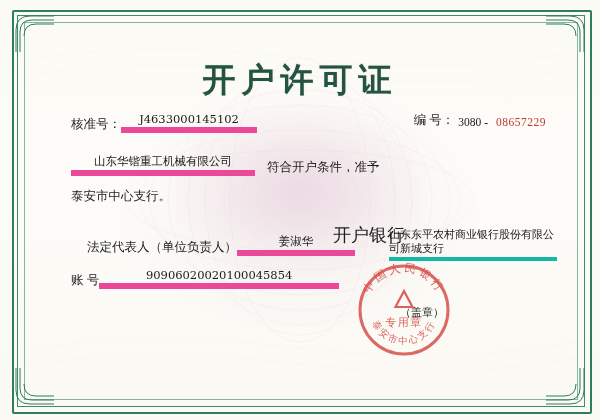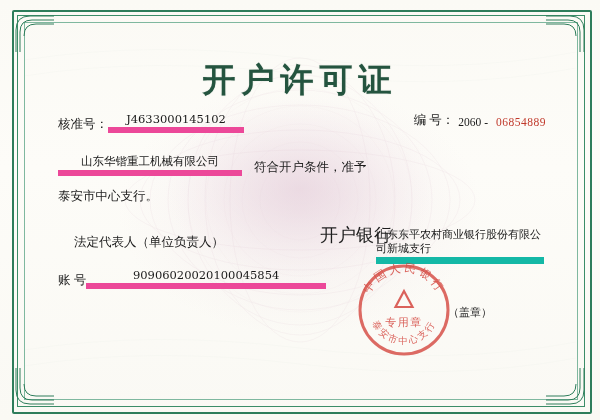--- a/index.html
+++ b/index.html
@@ -75,20 +75,21 @@
     margin-top: 22px;
     text-shadow: 0 0 1px rgba(36,84,63,.35);
   }
   .row {
     position: absolute;
     display: flex;
     align-items: flex-end;
     font-size: 12.5px;
     color: #2b2b2b;
     white-space: nowrap;
+    margin-left: 13px;
   }
   .lbl { font-size: 12.5px; color: #1d1d1d; }
   .val {
     font-size: 11.5px;
     color: #1a1a1a;
     padding: 0 4px 1px 4px;
   }
   .ul {
     border-bottom: 6px solid #ec4899;
     display: inline-block;
@@ -109,21 +110,21 @@
   .handwrite {
     font-family: "DejaVu Serif", serif;
     color: #1a1a1a;
   }
   .bank-name {
     display: inline-block;
     width: 168px;
     font-size: 11px;
     line-height: 14px;
     color: #1a1a1a;
-    border-bottom: 7px solid #14b8a6;
+    border-bottom: 4px solid #14b8a6;
     padding-bottom: 1px;
     white-space: normal;
   }
   .bank-label {
     line-height: 14px;
     width: 56px;
     display: inline-block;
     font-size: 18px;
   }
 
@@ -227,35 +228,36 @@
 
     <div class="title">开户许可证</div>
 
     <div class="row r-approve">
       <span class="lbl">核准号：</span>
       <span class="val ul handwrite" style="min-width:128px">J4633000145102</span>
     </div>
 
     <div class="row r-serial">
       <span class="lbl">编 号：</span>
-      <span class="val">2060 -</span>
-      <span class="val num-red">06854889</span>
+      <span class="val">3080 -</span>
+      <span class="val num-red">08657229</span>
     </div>
 
     <div class="row r-body1">
       <span class="val ul handwrite" style="min-width:176px">山东华锴重工机械有限公司</span>
       <span class="lbl" style="padding-left:12px">符合开户条件，准予</span>
     </div>
 
     <div class="row r-body2">
       <span class="lbl">泰安市中心支行。</span>
     </div>
 
     <div class="row r-legal">
       <span class="lbl">法定代表人（单位负责人）</span>
+      <span class="val ul handwrite" style="min-width:110px">姜淑华</span>
     </div>
 
     <div class="row r-bank">
       <span class="lbl bank-label">开户银行</span>
       <span class="bank-name handwrite">山东东平农村商业银行股份有限公司新城支行</span>
     </div>
 
     <div class="row r-acct">
       <span class="lbl">账 号</span>
       <span class="val ul handwrite" style="min-width:232px">90906020020100045854</span>
@@ -277,15 +279,15 @@
       <text class="seal-text" fill="#d0342c" font-size="9.5" letter-spacing="2" opacity="0.9">
         <textPath href="#arcBottom" startOffset="50%" text-anchor="middle">泰安市中心支行</textPath>
       </text>
       <g transform="translate(54,46)" fill="none" stroke="#d0342c" stroke-width="2.2" opacity="0.9">
         <path d="M0 -11 L-8.5 5 L8.5 5 Z" fill="none"></path>
       </g>
       <text x="54" y="70" text-anchor="middle" class="seal-text" fill="#d0342c" font-size="11" letter-spacing="1.5" opacity="0.9">专用章</text>
     </svg>
   </div>
 
-  <div style="position:absolute; left:400px; top:305px; font-size:11px; color:#2b2b2b;margin-left:48px;">（盖章）</div>
+  <div style="position:absolute; left:400px; top:305px; font-size:11px; color:#2b2b2b;">（盖章）</div>
 
 </div>
 
 </body></html>

